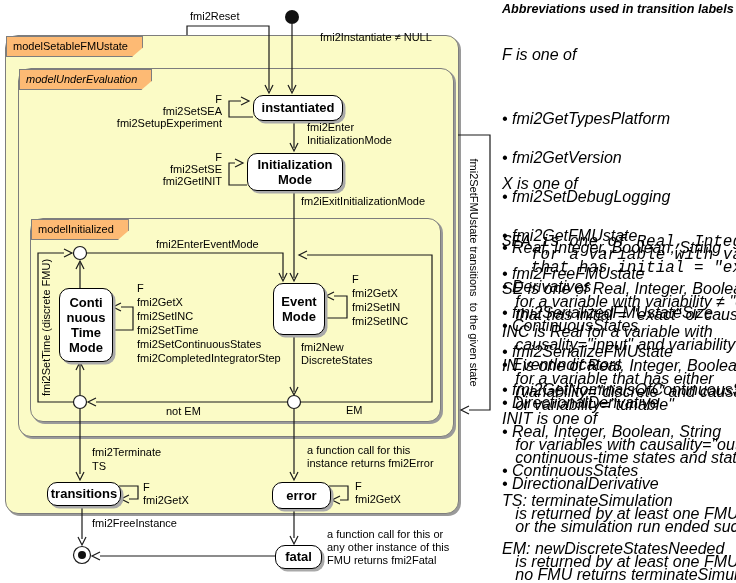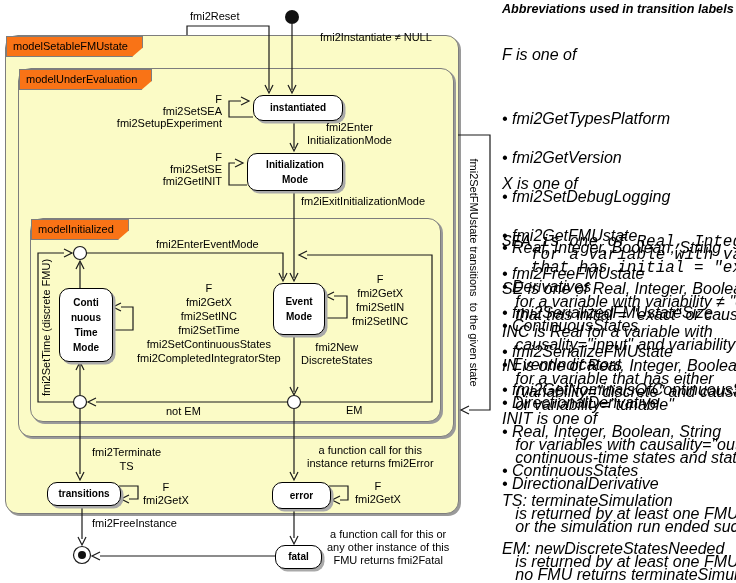--- a/index.html
+++ b/index.html
@@ -1,31 +1,31 @@
 <!DOCTYPE html>
 <html><head>
 <meta charset="utf-8">
 <style>
   html,body{margin:0;padding:0;background:#fff;}
   #stage{position:relative;width:736px;height:583px;background:#fff;overflow:hidden;
          font-family:"Liberation Sans","DejaVu Sans",sans-serif;color:#000;}
   
   .region{position:absolute;border:1.4px solid #7d7d7d;border-radius:13px;
           background:#fbfbc6;box-shadow:2px 2px 0 #9a9a9a;}
-  .region-tab{position:absolute;background:#f97316;border:1.2px solid #7d7d7d;
+  .region-tab{position:absolute;background:#fdba74;border:1.2px solid #7d7d7d;
           font-size:11px;line-height:17px;padding:1px 14px 1px 6px;white-space:nowrap;
           clip-path:polygon(0 0,100% 0,100% 55%,calc(100% - 11px) 100%,0 100%);}
   
   #wires{position:absolute;left:0;top:0;pointer-events:none;}
   
   .state{position:absolute;background:#fff;border:1.5px solid #000;border-radius:10px;
-         box-shadow:2.5px 2.5px 0 #a9a9a9;font-weight:bold;font-size:10px;
+         box-shadow:2.5px 2.5px 0 #a9a9a9;font-weight:bold;font-size:13px;
          text-align:center;white-space:pre-line;}
   
-  .lbl{position:absolute;font-size:11px;line-height:13px;white-space:pre;text-align:center;}
+  .lbl{position:absolute;font-size:11px;line-height:13px;white-space:pre;}
   .lbl.right{text-align:right;}
   .rot-ccw{transform:rotate(-90deg);text-align:center;}
   .rot-cw{transform:rotate(90deg);text-align:center;}
   
   .side{position:absolute;left:502px;width:233px;font-style:italic;font-size:16px;
         line-height:12.9px;white-space:pre;}
   .side-title{position:absolute;left:502px;top:2px;width:233px;font-style:italic;
         font-weight:bold;font-size:12.6px;}
   .b-list{margin:0;padding:0;list-style:none;}
   .b-list li::before{content:"\2022  ";}
@@ -33,21 +33,21 @@
 </head>
 <body>
 
 <div id="stage">
 
   <div class="region" style="left:5px;top:35px;width:452px;height:477px;"></div>
   <div class="region" style="left:18px;top:68px;width:434px;height:367px;"></div>
   <div class="region" style="left:30px;top:218px;width:409px;height:202px;"></div>
 
   <div class="region-tab" style="left:6px;top:36px;">modelSetableFMUstate</div>
-  <div class="region-tab" style="left:19px;top:69px;">modelUnderEvaluation</div>
+  <div class="region-tab" style="left:19px;top:69px;font-style:italic;">modelUnderEvaluation</div>
   <div class="region-tab" style="left:31px;top:219px;">modelInitialized</div>
 
   <svg id="wires" width="736" height="583" viewBox="0 0 736 583">
     <g stroke="#1a1a1a" stroke-width="1.2" fill="none">
 
       <path d="M292,24 V90"></path>
 
       <path d="M187,35 V26 H269 V90"></path>
 
       <path d="M253,117 H229 V101 H241"></path>

